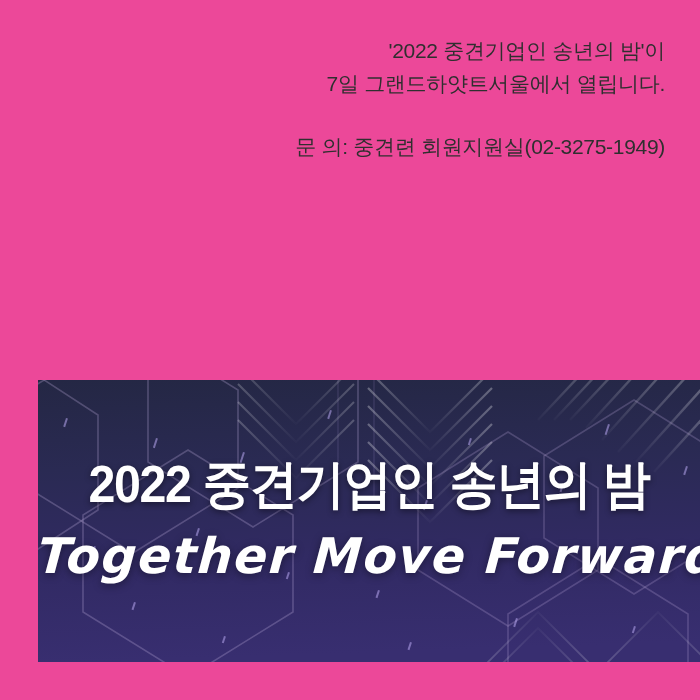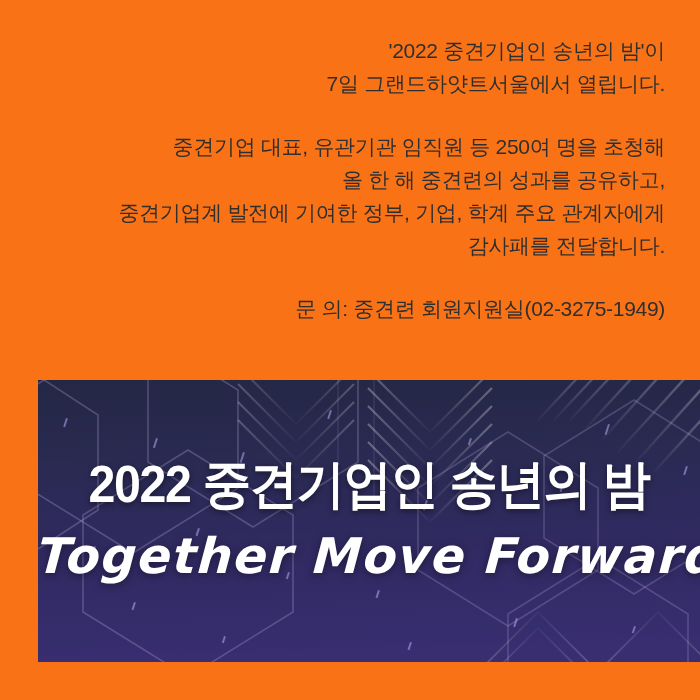--- a/index.html
+++ b/index.html
@@ -12,21 +12,21 @@
     background: #c9f0ae;
     font-family: "Liberation Sans", "DejaVu Sans", sans-serif;
     overflow: hidden;
     position: relative;
   }
 
   .page {
     width: 700px;
     height: 700px;
     position: relative;
-    background: #f97316;
+    background: #ec4899;
   }
 
   
   .article {
     position: absolute;
     top: 0;
     left: 0;
     width: 700px;
     padding: 34px 35px 0 35px;
     box-sizing: border-box;
@@ -102,24 +102,20 @@
   }
 </style>
 </head>
 <body>
 
 <div class="page">
 
   <div class="article">
     <p class="para gap-lead">'2022 중견기업인 송년의 밤'이
 7일 그랜드하얏트서울에서 열립니다.</p>
-    <p class="para gap-mid">중견기업 대표, 유관기관 임직원 등 250여 명을 초청해
-올 한 해 중견련의 성과를 공유하고,
-중견기업계 발전에 기여한 정부, 기업, 학계 주요 관계자에게
-감사패를 전달합니다.</p>
     <p class="para">문 의: 중견련 회원지원실(02-3275-1949)</p>
   </div>
 
   <div class="banner">
 
     <svg class="banner-art" viewBox="0 0 662 282" preserveAspectRatio="none">
       <defs>
         <linearGradient id="bgGrad" x1="0" y1="0" x2="0.08" y2="1">
           <stop offset="0%" stop-color="#242744"></stop>
           <stop offset="32%" stop-color="#2a2a53"></stop>

